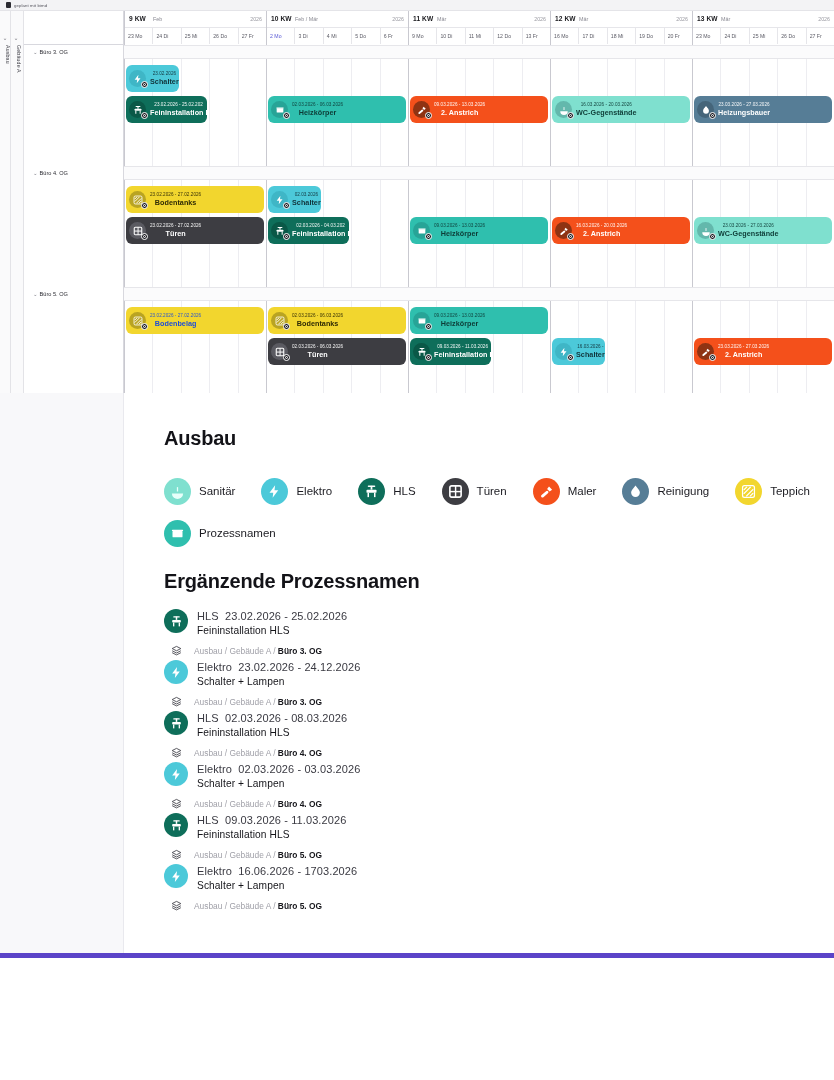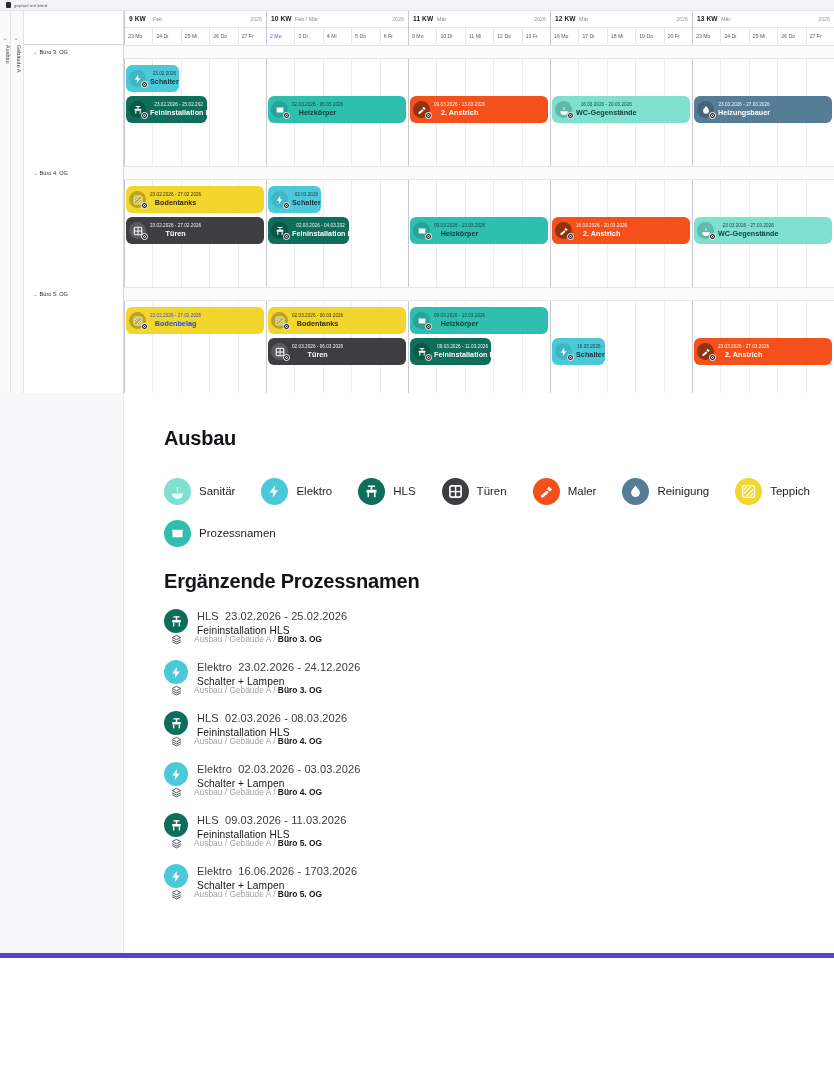--- a/index.html
+++ b/index.html
@@ -118,21 +118,21 @@
 
   #prozess-title { position:absolute; left:164px; top:570px; }
 
   .plist { position:absolute; left:164px; top:608px; width:520px; }
   .pitem { margin-bottom:3px; }
   .prow { display:flex; align-items:center; gap:9px; height:26px; }
   .prow .cir { width:24px; height:24px; border-radius:50%; flex:0 0 24px; display:flex; align-items:center; justify-content:center; }
   .prow .cir svg { width:13px; height:13px; display:block; }
   .pmeta { font-size:11px; color:#3a3a42; letter-spacing:.1px; }
   .pname { font-size:10.2px; color:#15151a; margin-top:1px; letter-spacing:.1px; }
-  .ppath { display:flex; align-items:flex-start; gap:9px; height:22px; padding-left:3px; }
+  .ppath { display:flex; align-items:flex-end; gap:9px; height:22px; padding-left:3px; }
   .ppath .stackic { width:18px; flex:0 0 18px; display:flex; align-items:center; justify-content:center; }
   .ppath .stackic svg { width:11px; height:11px; display:block; }
   .ppath .ptxt { font-size:8.4px; color:#a0a0a8; }
   .ppath .ptxt b { color:#16161b; font-weight:bold; }
 
   
   .divider { position:absolute; left:0; top:953px; width:834px; height:5px; background:#5b44c8; }
   .footer { position:absolute; left:0; top:958px; width:834px; height:122px; background:#fff; }
 </style>
 </head>

